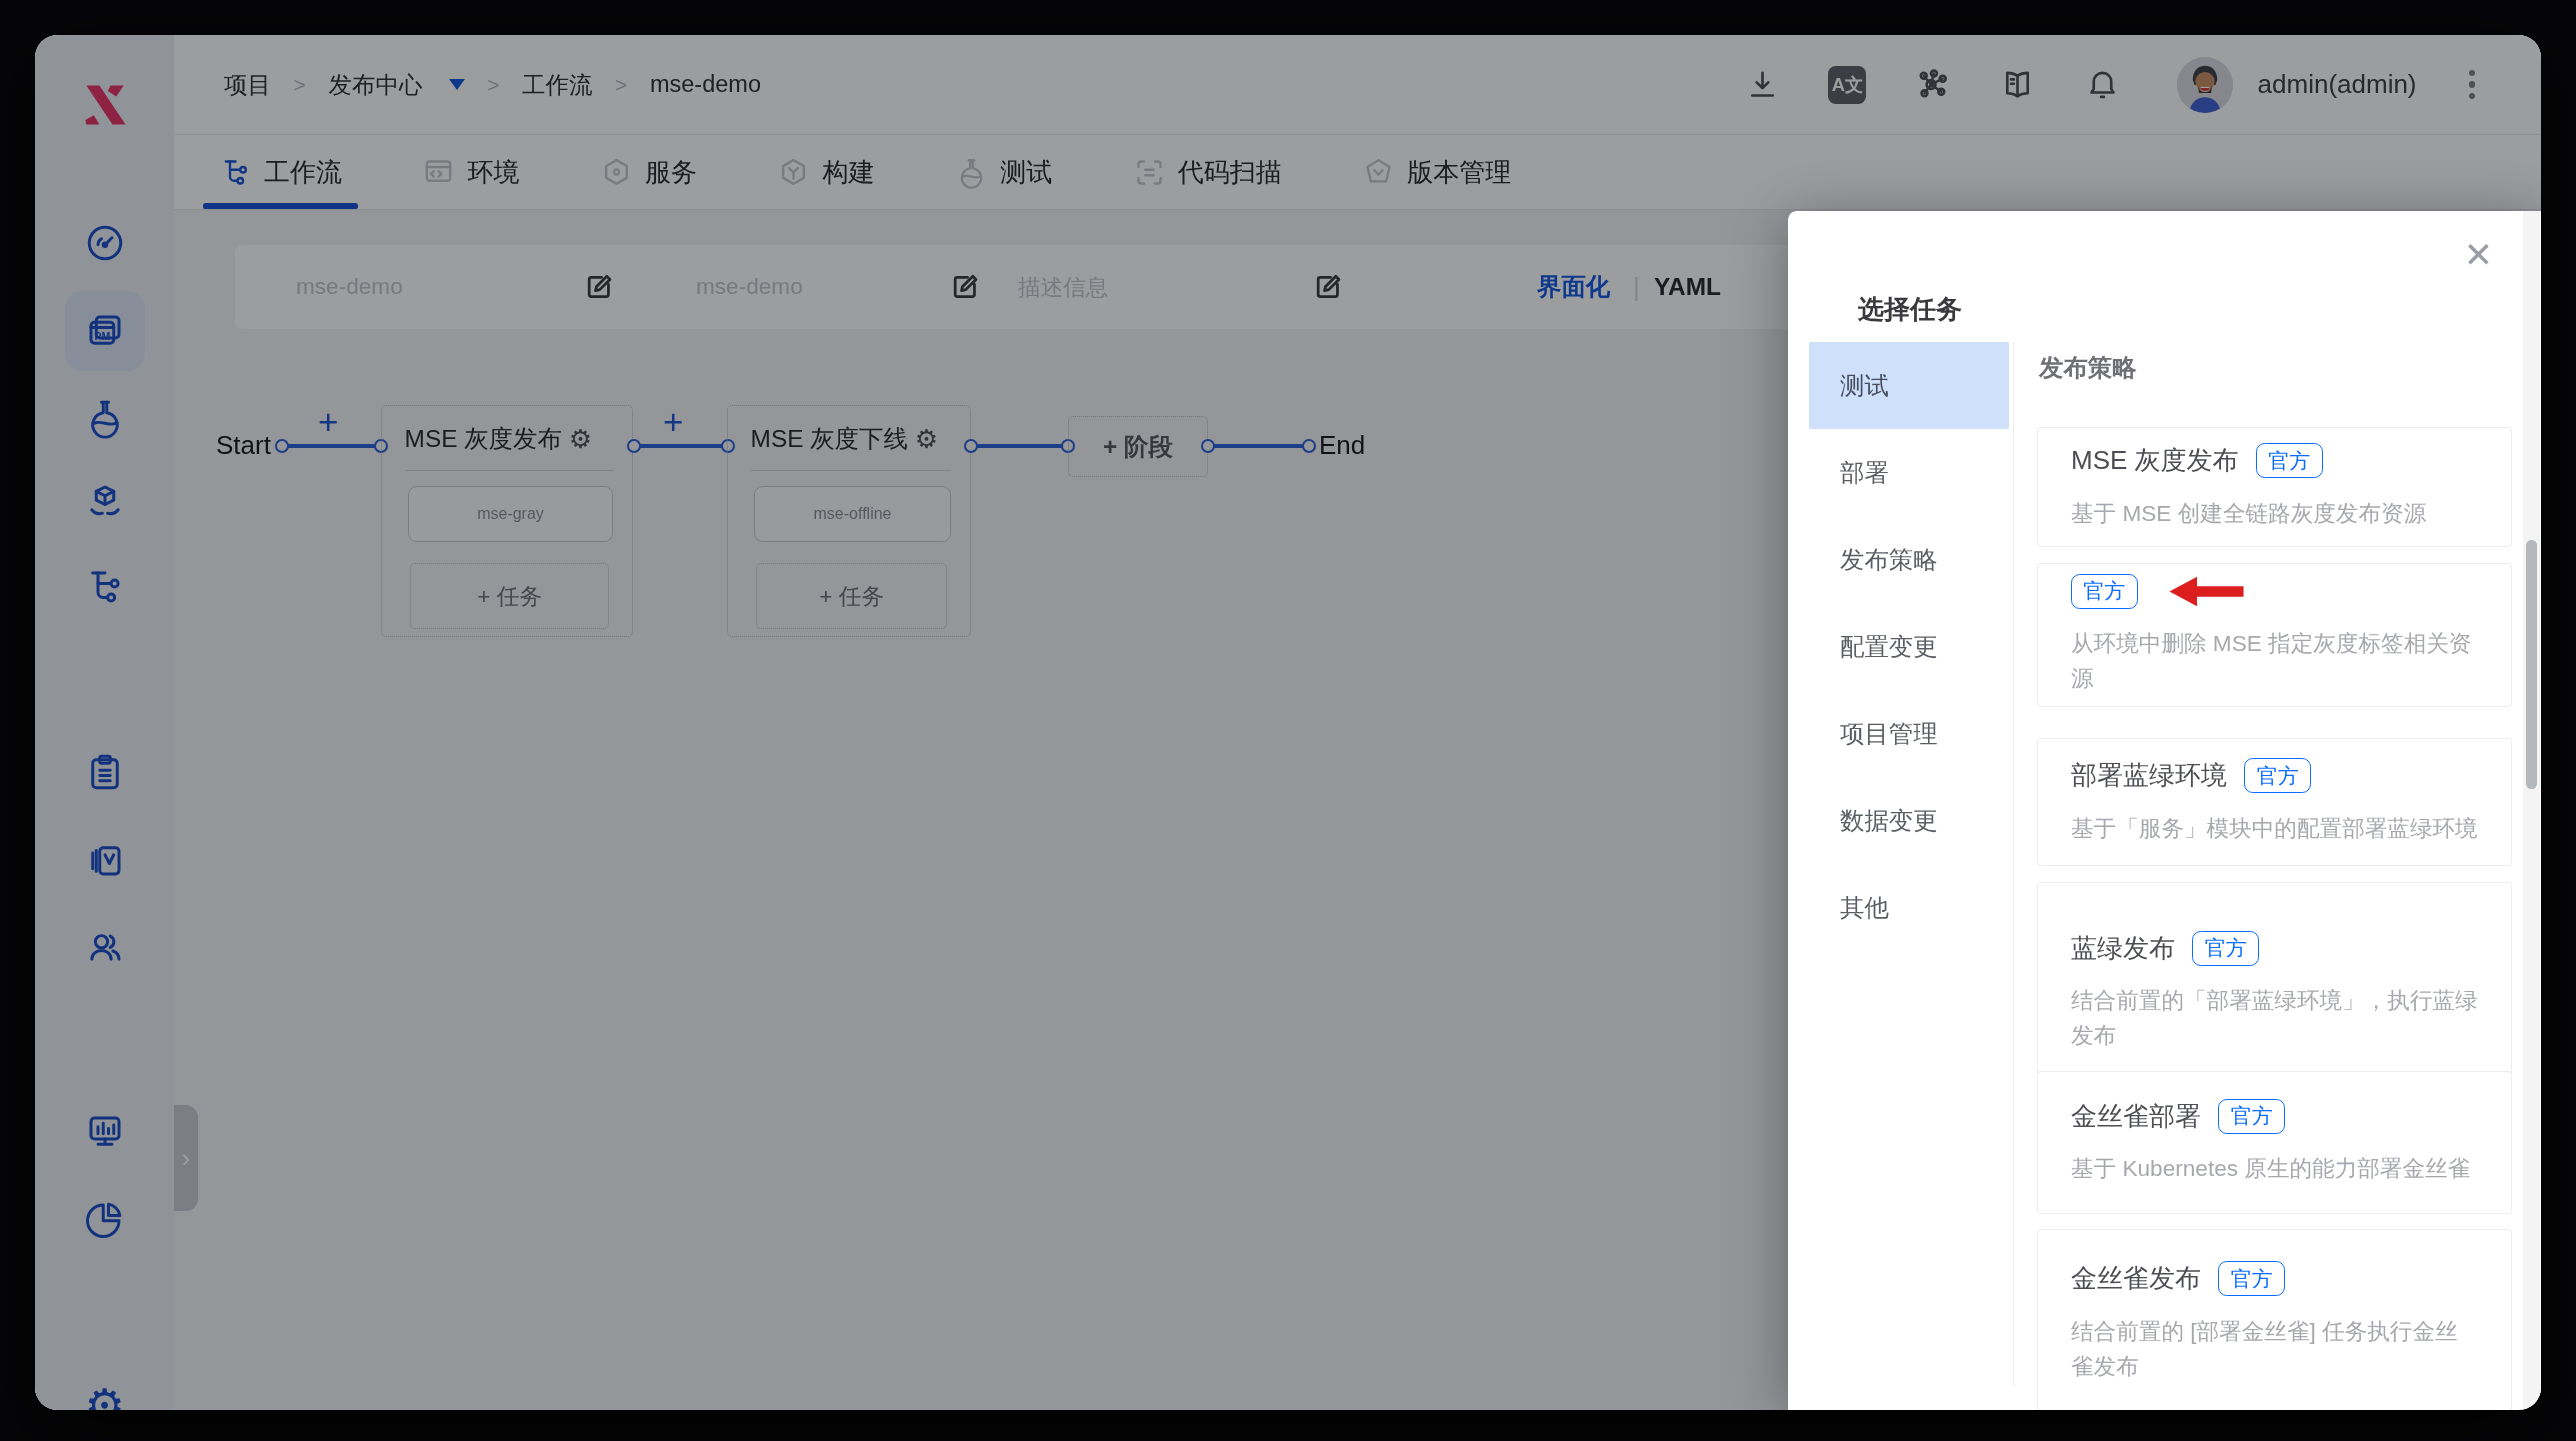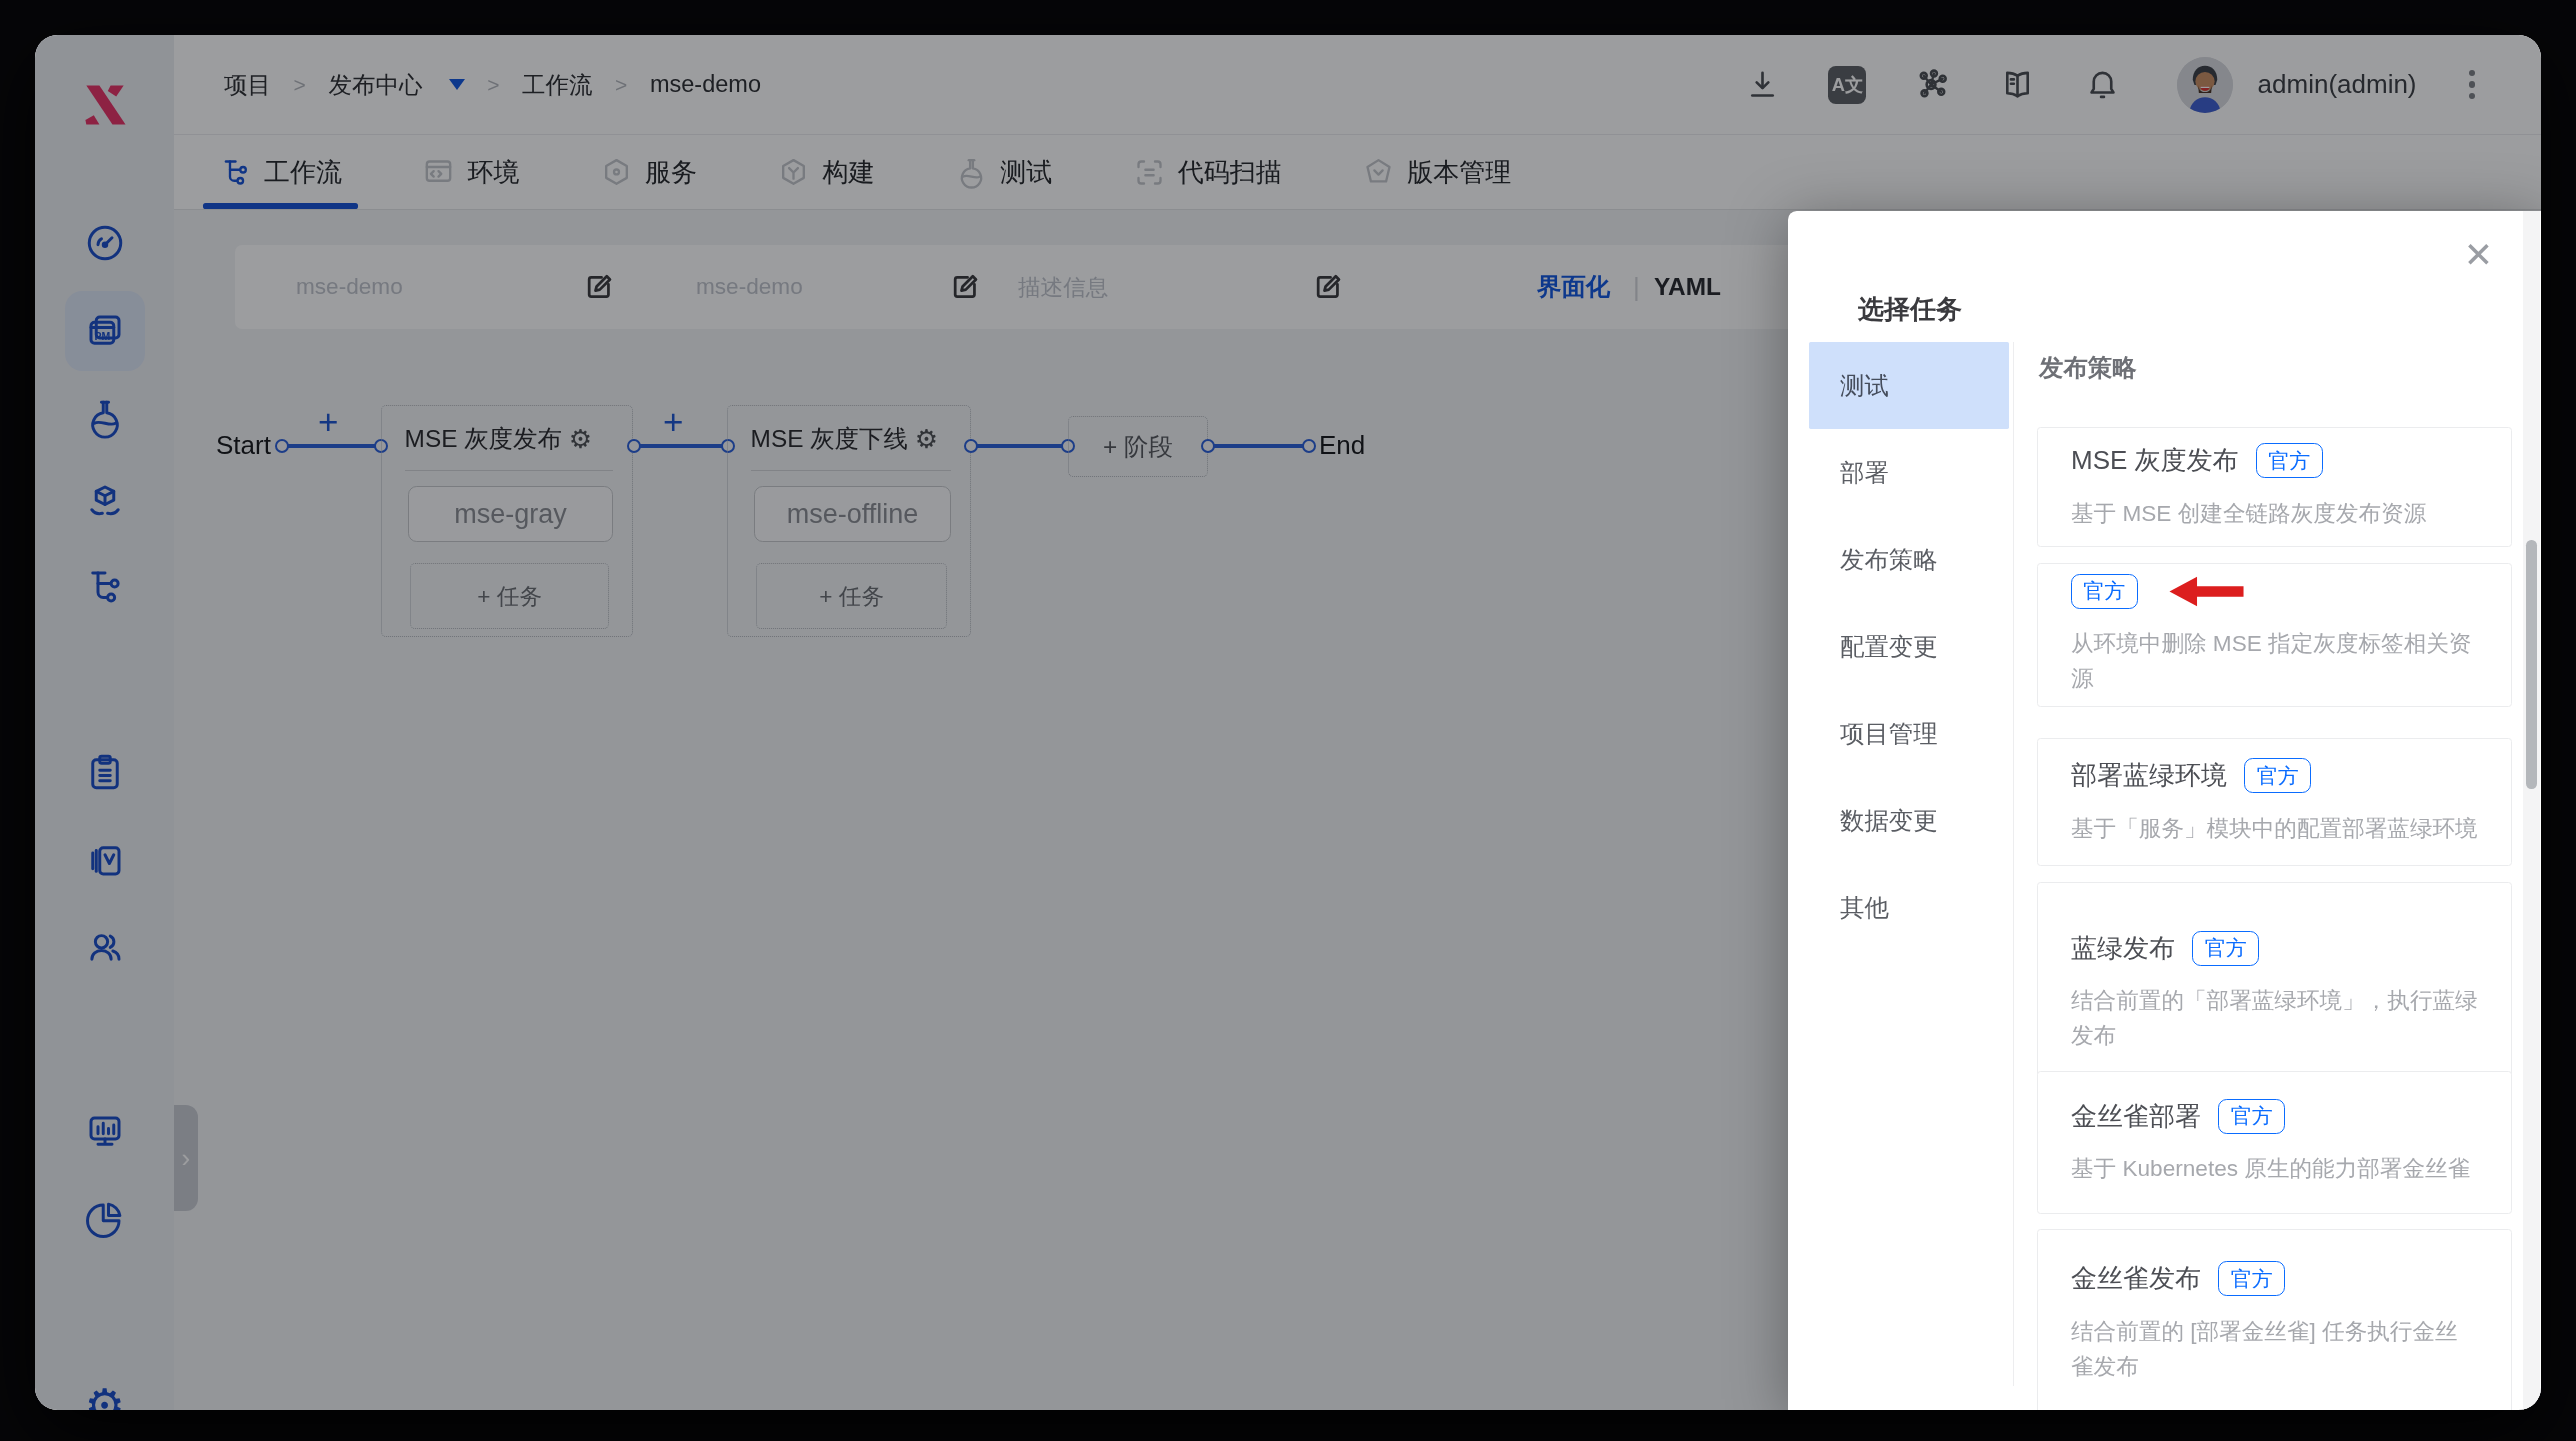--- a/index.html
+++ b/index.html
@@ -53,23 +53,23 @@
   .mode-sep { color:#d4d6da; font-size:26px; }
   .mode-yaml { color:#27292e; font-weight:bold; font-size:24.4px; cursor:pointer; }
   .endpoint { position:absolute; font-size:26px; font-weight:500; color:#17181b; }
   .conn { position:absolute; height:3.5px; background:#2b5fd9; }
   .node-dot { position:absolute; width:14px; height:14px; border:2.6px solid #2b5fd9; border-radius:50%; background:#f5f6f8; }
   .plus-glyph { position:absolute; font-size:35px; font-weight:500; color:#1d55d0; line-height:1; cursor:pointer; }
   .stage { position:absolute; width:252px; height:232px; border:1.7px dotted #b4b7bd; border-radius:5.2px; }
   .stage-title { position:absolute; left:22.6px; right:19px; top:17.4px; display:flex; align-items:center; font-size:24.4px; color:#2a2a2e; }
   .stage-gear { font-size:26px; color:#4e5054; margin-left:7px; cursor:pointer; }
   .stage-divider { position:absolute; left:22.6px; right:19px; top:64px; height:0.9px; background:#d2d4d8; }
-  .job-box { position:absolute; left:26px; right:19px; top:80px; height:56px; border:1.7px solid #c6c8cc; border-radius:8.7px; background:#fafbfc; display:flex; align-items:center; justify-content:center; font-size:27px; color:#8a8d93; cursor:pointer; }
+  .job-box { position:absolute; left:26px; right:19px; top:80px; height:56px; border:1.7px solid #c6c8cc; border-radius:8.7px; background:#fafbfc; display:flex; align-items:center; justify-content:center; font-size:16px; color:#8a8d93; cursor:pointer; }
   .addtask-box { position:absolute; left:28px; right:22.6px; top:157px; height:66px; border:1.7px dotted #b4b7bd; border-radius:5.2px; display:flex; align-items:center; justify-content:center; font-size:22.6px; color:#6b6e73; cursor:pointer; }
-  .addstage-box { position:absolute; left:894px; top:205px; width:140px; height:61px; border:1.7px dotted #b4b7bd; border-radius:5.2px; display:flex; align-items:center; justify-content:center; font-size:24.4px; color:#55585d; cursor:pointer; }
+  .addstage-box { position:absolute; left:894px; top:205px; width:140px; height:61px; border:1.7px dotted #b4b7bd; border-radius:5.2px; display:flex; align-items:center; justify-content:center; font-size:24.4px; color:#55585d; cursor:pointer;font-weight:bold; }
   
   .overlay { position:absolute; inset:0; background:rgba(8,10,14,0.40); z-index:40; }
   .modal { position:absolute; left:1753px; top:176px; width:754px; height:1199px; background:#ffffff; z-index:50; border-radius:8.7px 0 0 0; box-shadow:0 8.7px 61px rgba(0,0,0,0.35); }
   .modal-title { position:absolute; left:70px; top:33px; font-size:26px; color:#3a3a3e;margin-top:48px; }
   .modal-close { position:absolute; right:49px; top:26px; font-size:35px; color:#9a9da3; cursor:pointer; line-height:1; }
   .cat-list { position:absolute; left:21px; top:131px; width:200px; }
   .cat-item { height:87px; display:flex; align-items:center; padding-left:31px; font-size:24.4px; color:#5a5d63; cursor:pointer; border-radius:1.7px; }
   .cat-item.active { background:#cfe0fb; color:#454d5c; }
   .cat-divider { position:absolute; left:225px; top:131px; bottom:24.4px; width:0.9px; background:#ededef; }
   .section-title { position:absolute; left:251px; top:141px; font-size:24.4px; color:#6e7076; }

